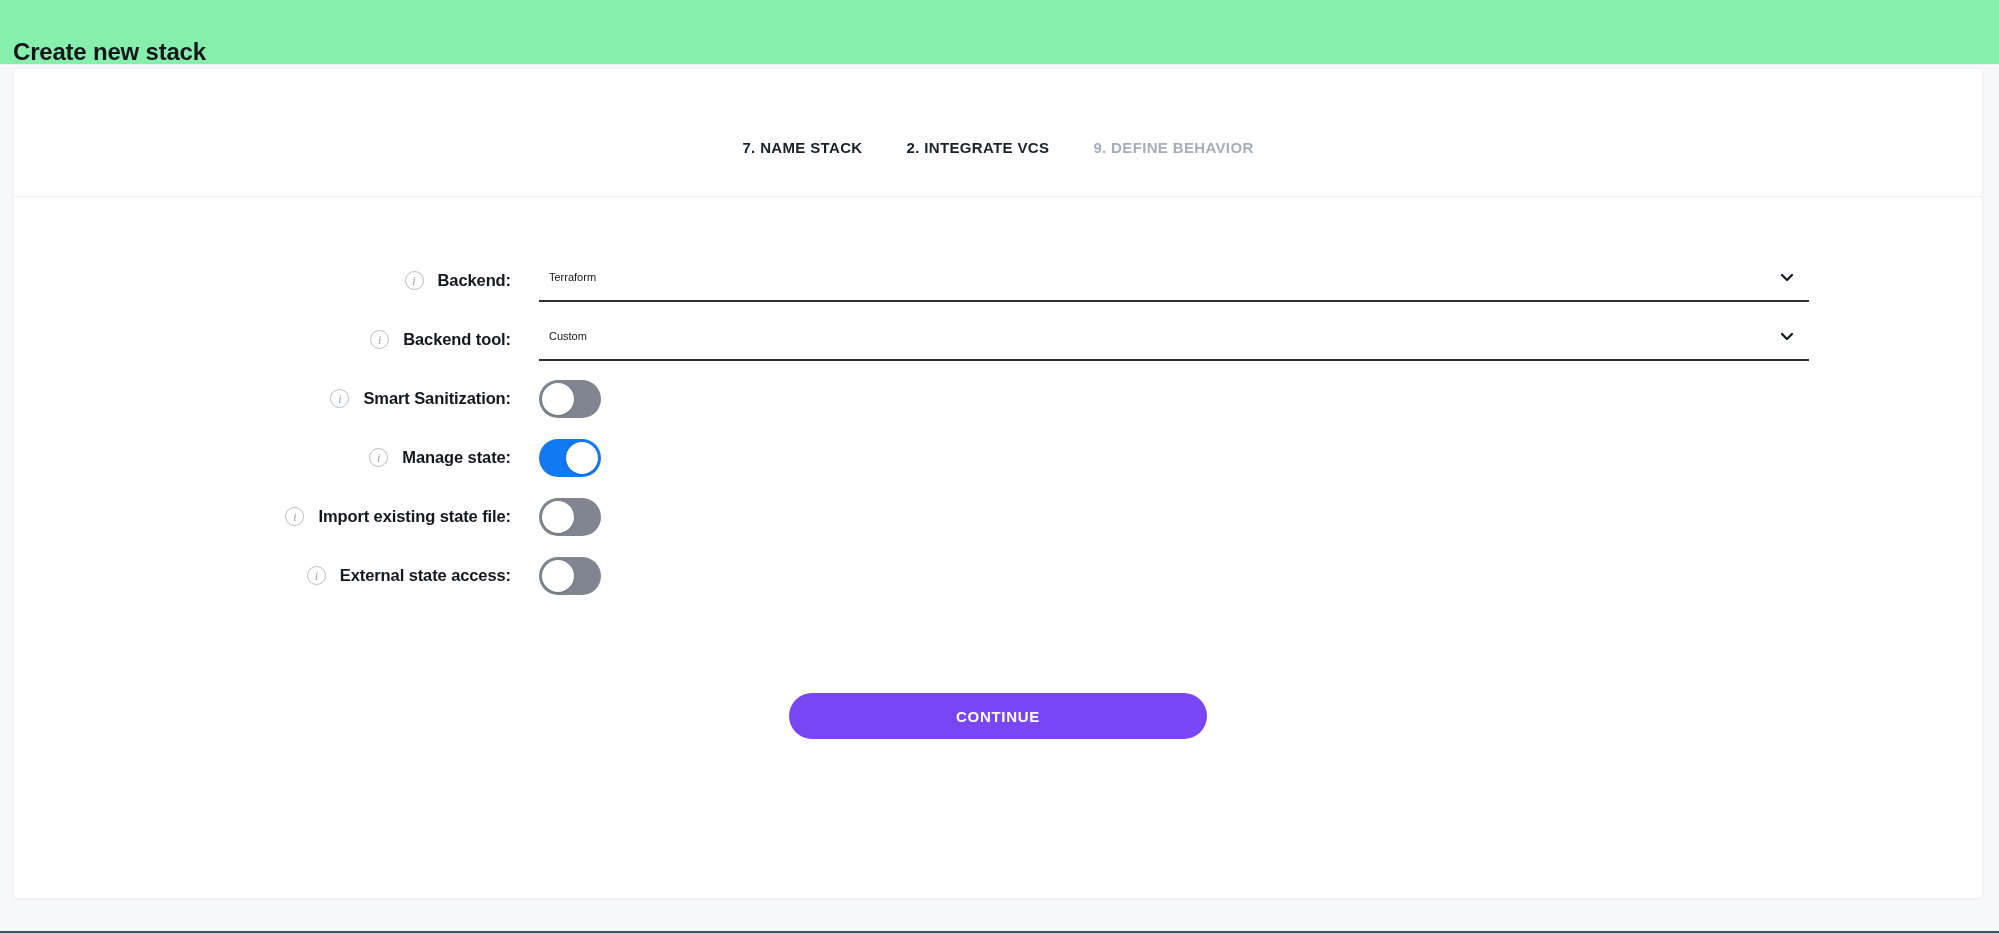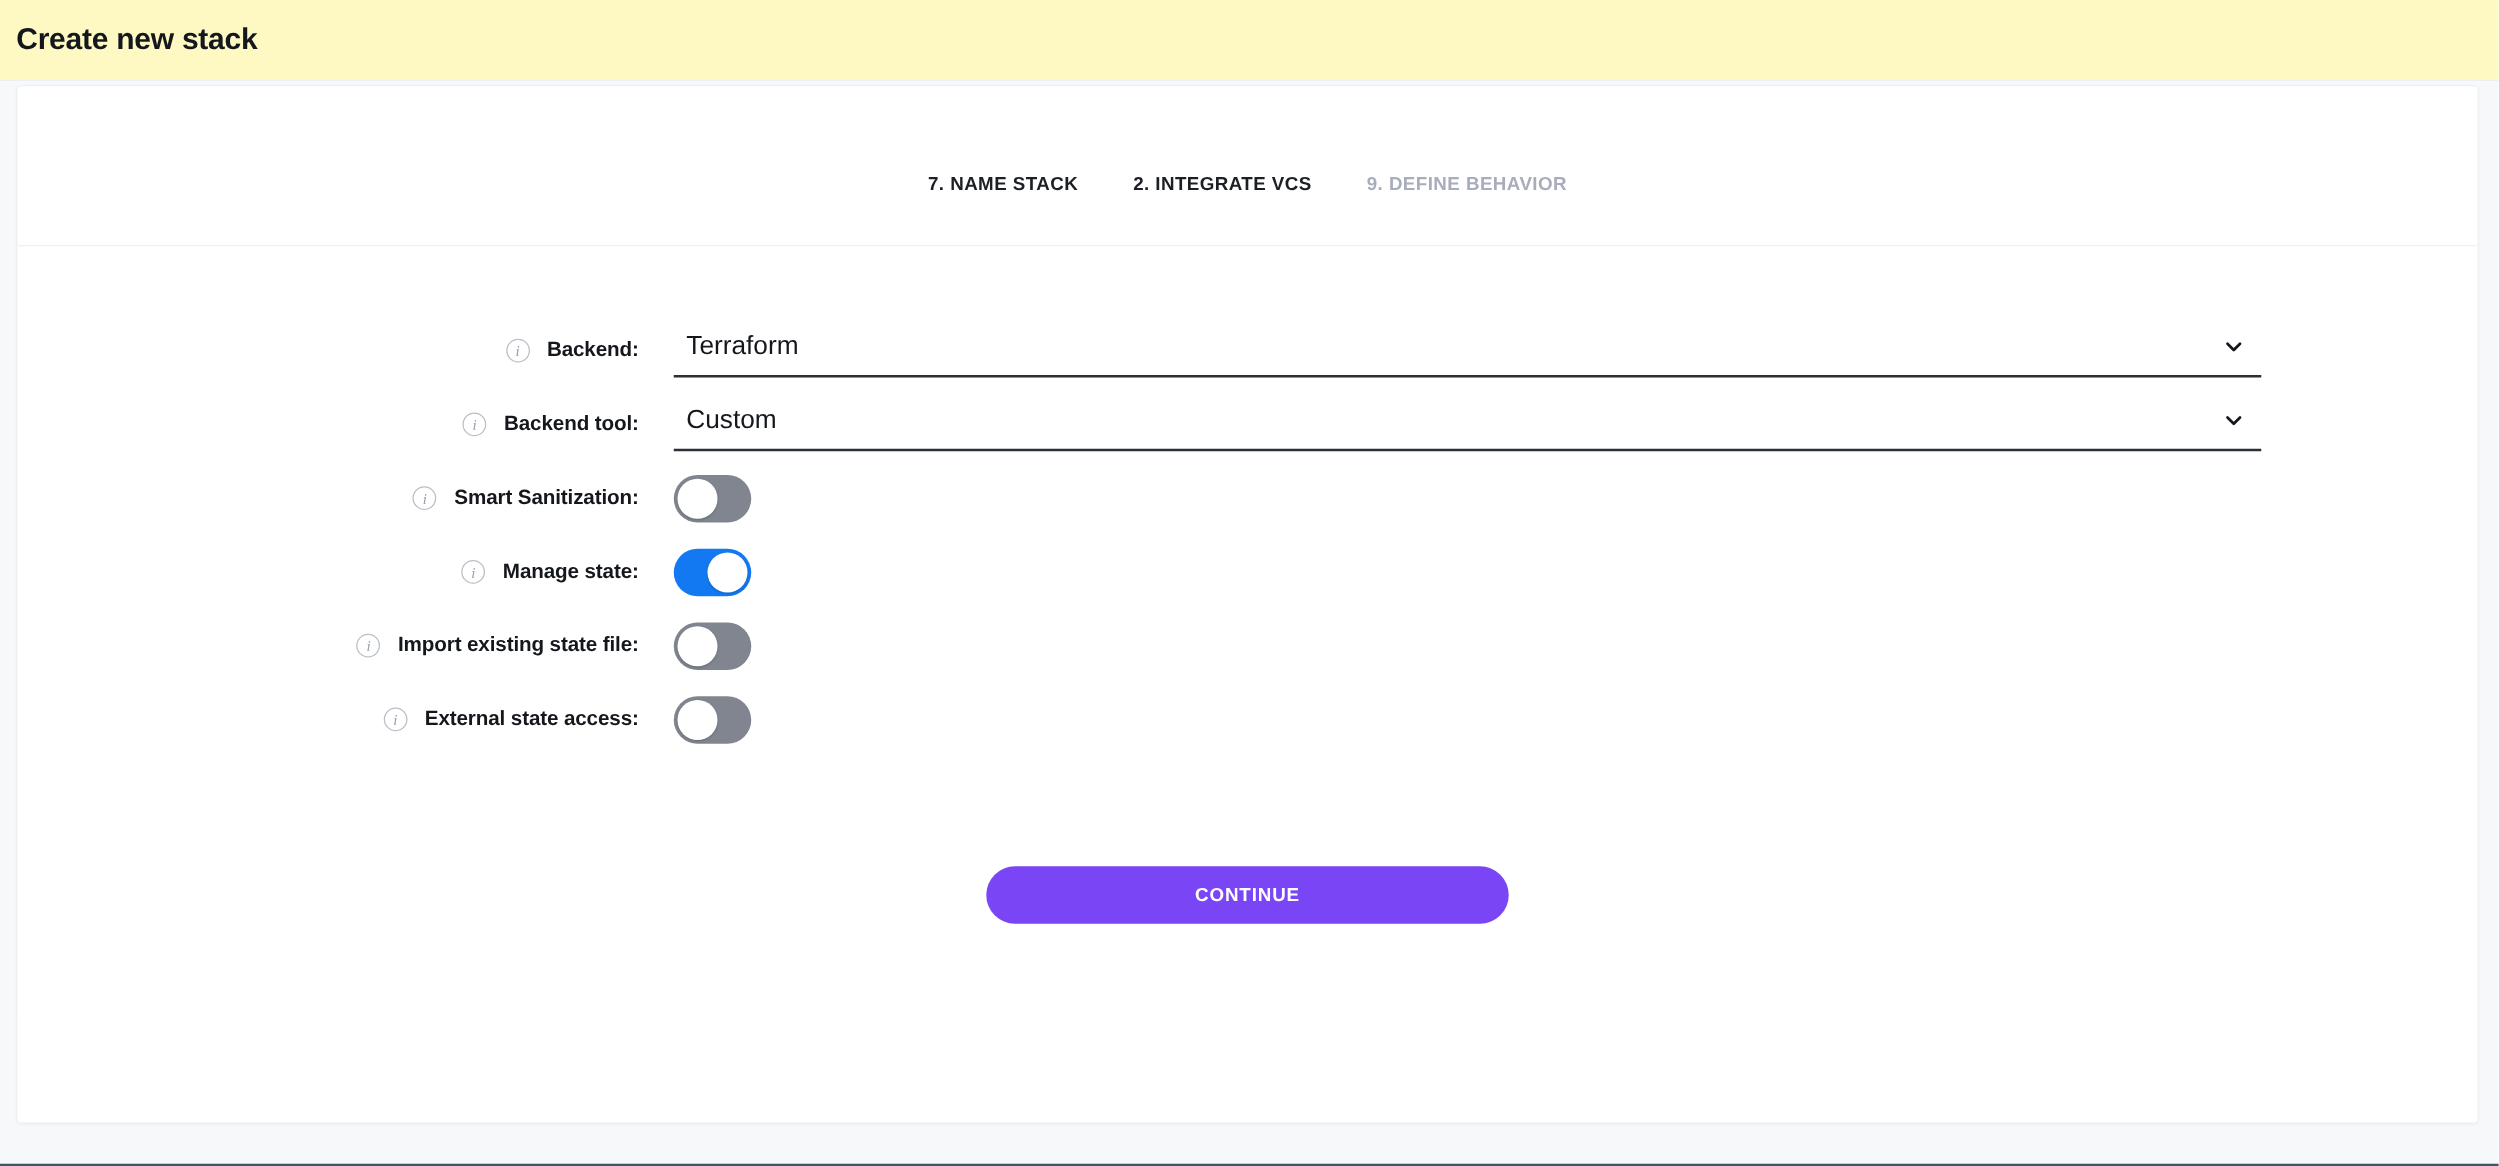--- a/index.html
+++ b/index.html
@@ -8,23 +8,23 @@
     height: 933px;
     overflow: hidden;
     background: #ffffff;
     font-family: "Liberation Sans", sans-serif;
     -webkit-font-smoothing: antialiased;
   }
 
   
   .app-header {
     height: 65px;
-    background: #fef9c3;
-    display: flex;
-    align-items: center;
+    background: #86efac;
+    display: flex;
+    align-items: flex-end;
     padding-left: 13px;
     border-bottom: 1px solid #eceff3;
   }
   .app-header h1 {
     font-size: 24px;
     font-weight: 700;
     color: #14171c;
     letter-spacing: -0.2px;
     line-height: 1;
   }
@@ -146,21 +146,21 @@
     border: none;
     border-bottom: 2px solid #2b2f36;
     background: transparent;
     display: flex;
     align-items: center;
     justify-content: space-between;
     padding: 0 14px 6px 10px;
     cursor: pointer;
   }
   .select-value {
-    font-size: 21px;
+    font-size: 11px;
     font-weight: 400;
     color: #14171c;
   }
   .chevron {
     width: 16px; height: 16px;
     display: block;
     flex: 0 0 16px;
   }
   .chevron svg { display: block; }
 

